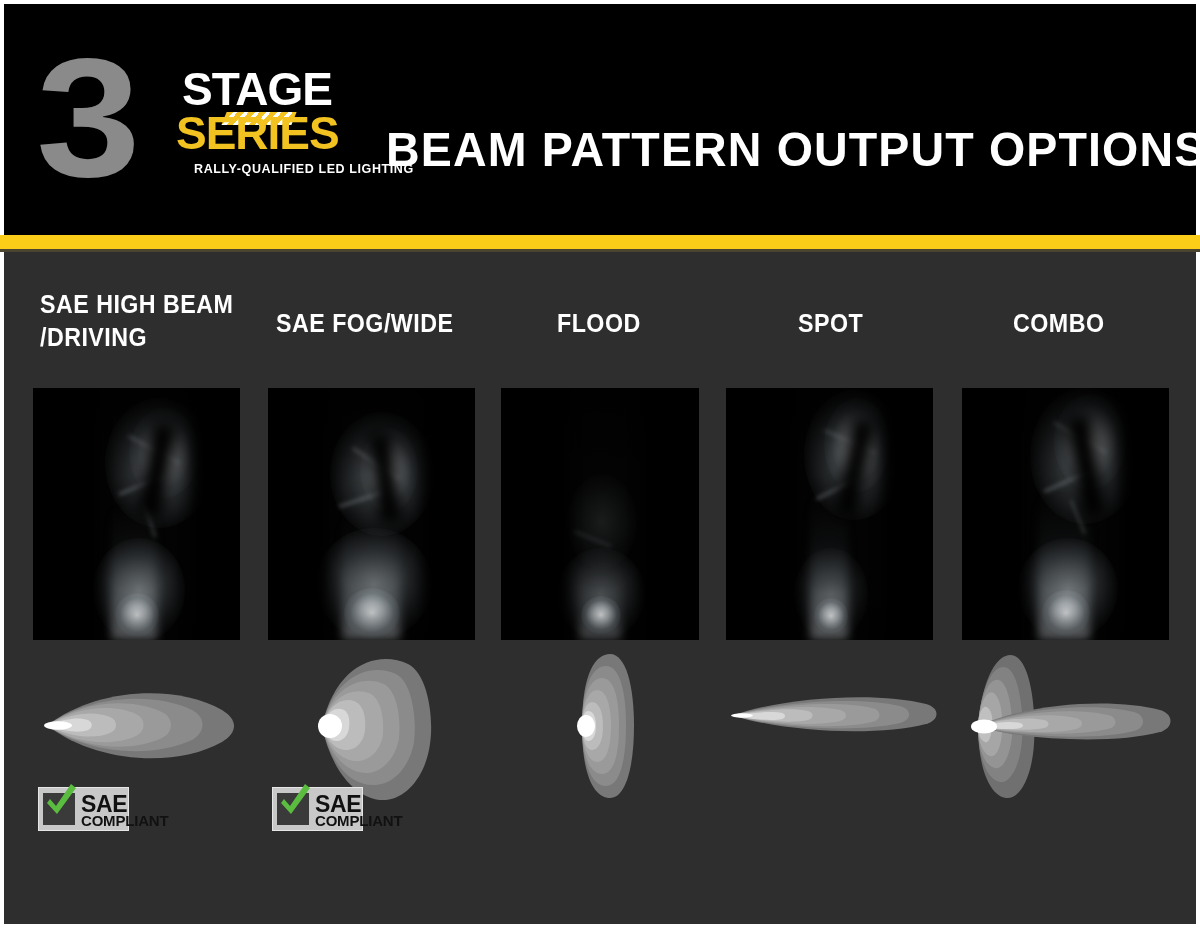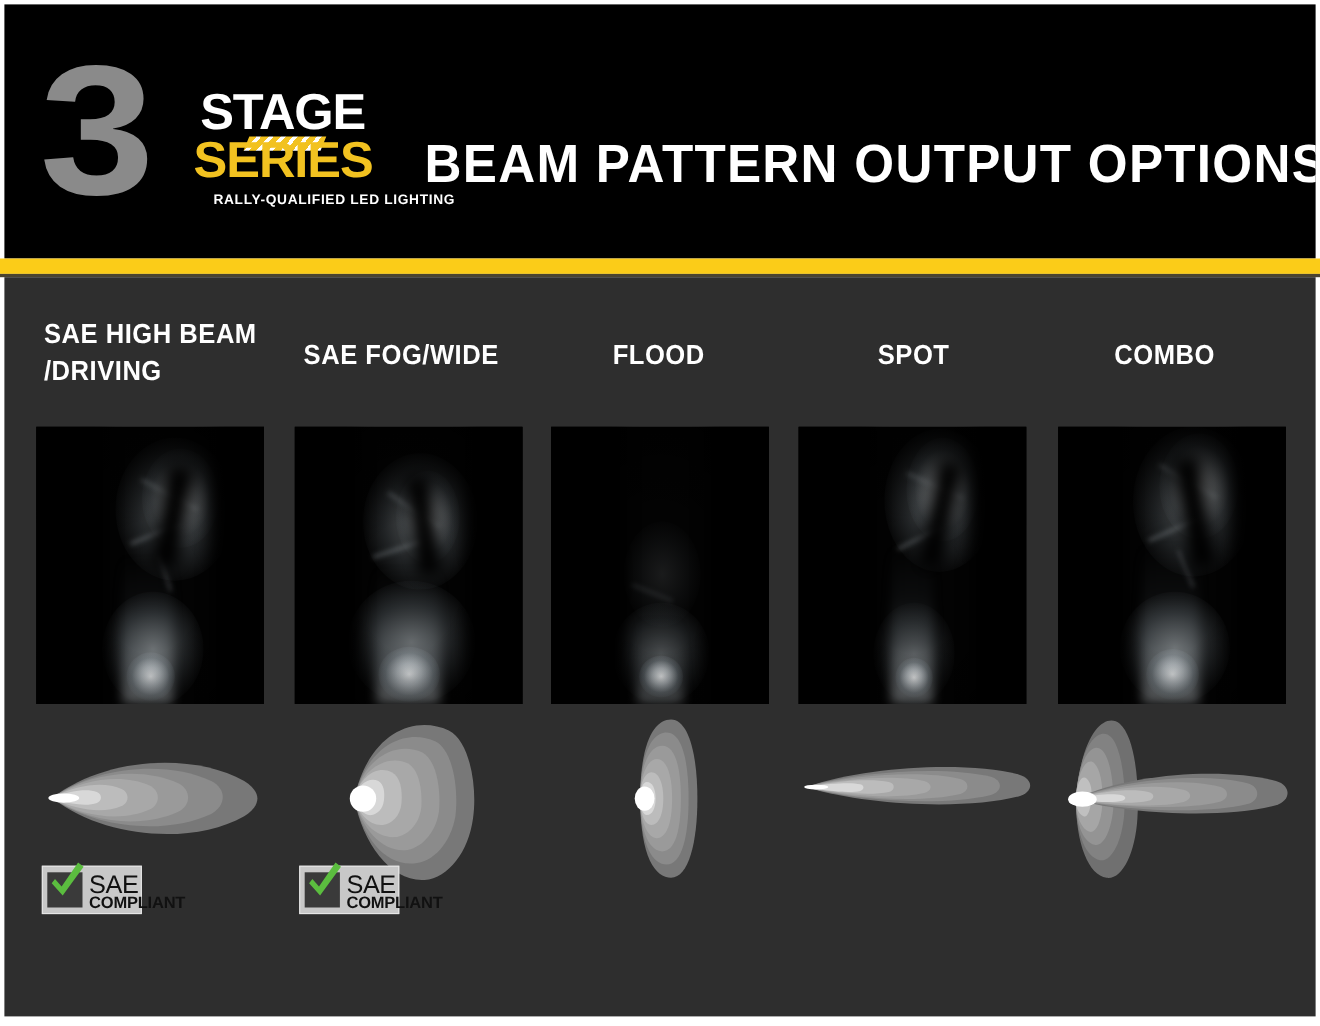--- a/index.html
+++ b/index.html
@@ -49,21 +49,21 @@
     font-weight: bold;
     color: #8a8a8a;
     line-height: 140px;
     letter-spacing: -6px;
     transform: scaleX(1.12);
     transform-origin: left top;
   }
   .logo-right {
     position: absolute;
     left: 140px;
-    top: 30px;
+    top: 18px;
     width: 190px;
     height: 120px;
     text-align: right;
   }
   .logo-stage {
     position: absolute;
     left: 6px;
     top: 0px;
     white-space: nowrap;
     color: #ffffff;
@@ -245,21 +245,21 @@
   }
   .sae-text {
     position: relative;
     margin-left: 6px;
     line-height: 1;
     z-index: 2;
   }
   .sae-main {
     display: block;
     font-size: 23px;
-    font-weight: normal;
+    font-weight: bold;
     color: #111111;
     letter-spacing: -0.4px;
     line-height: 22px;
   }
   .sae-sub {
     display: block;
     font-size: 15px;
     font-weight: bold;
     color: #111111;
     letter-spacing: -0.2px;

